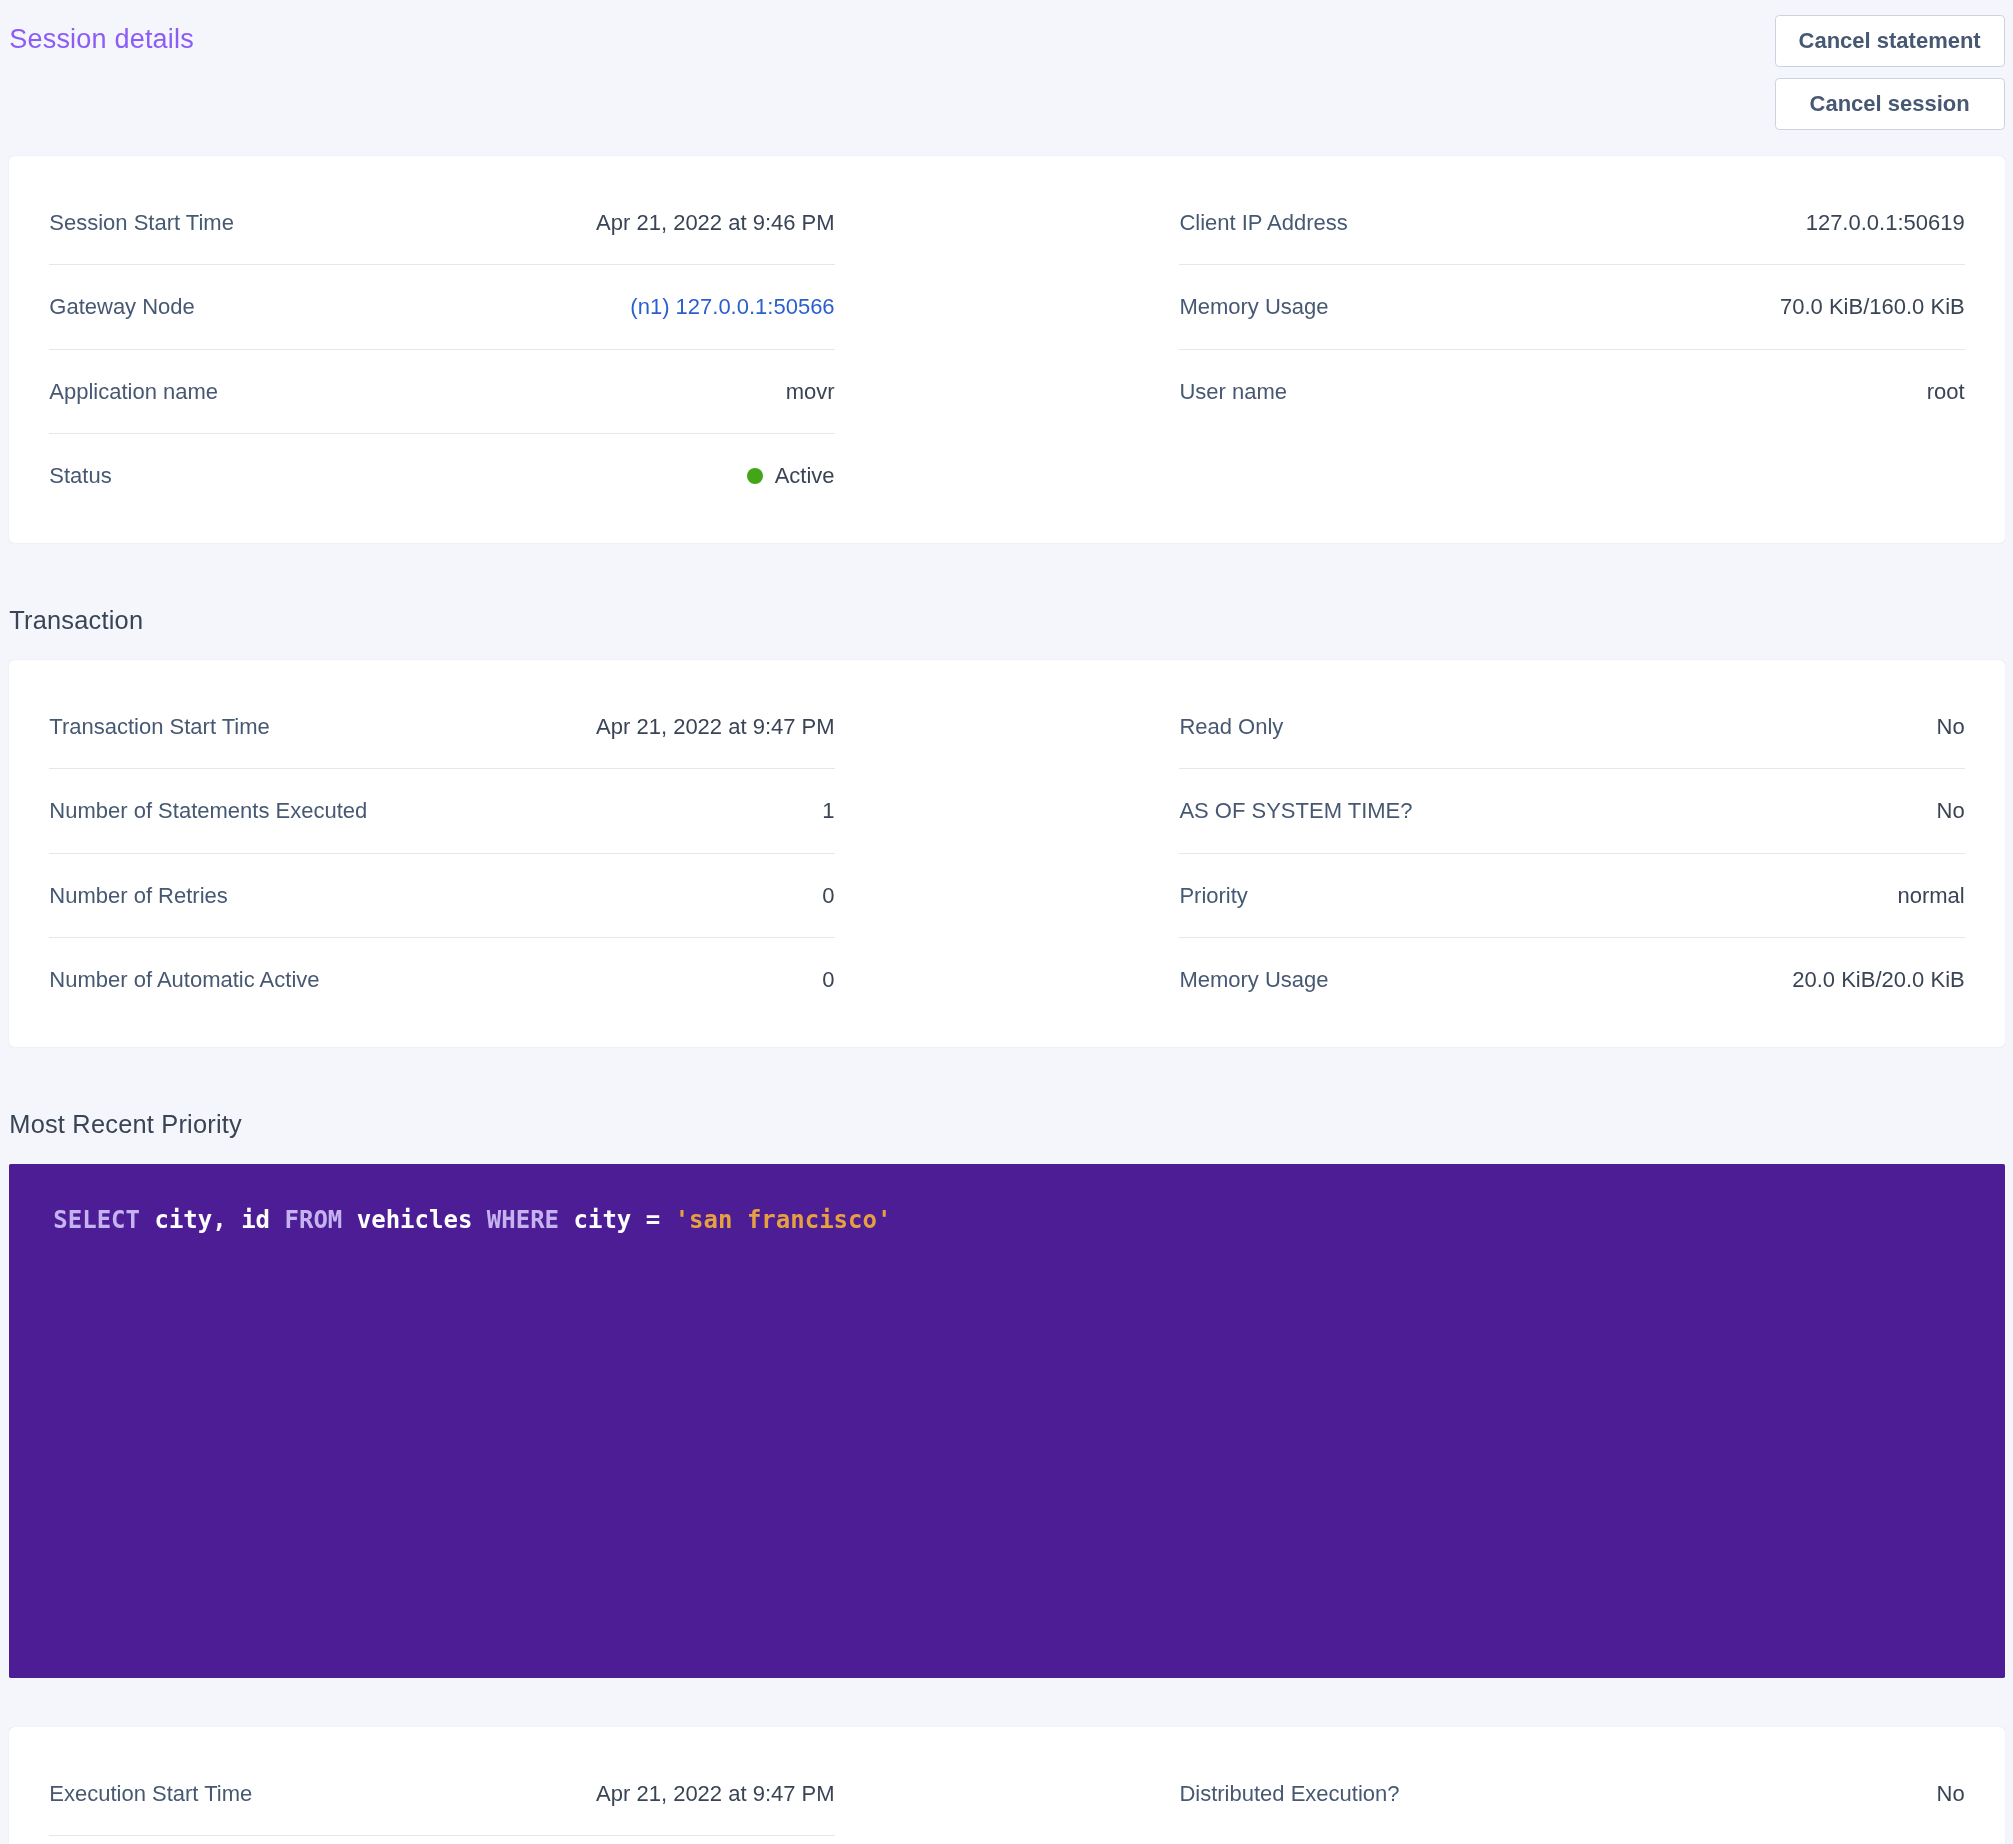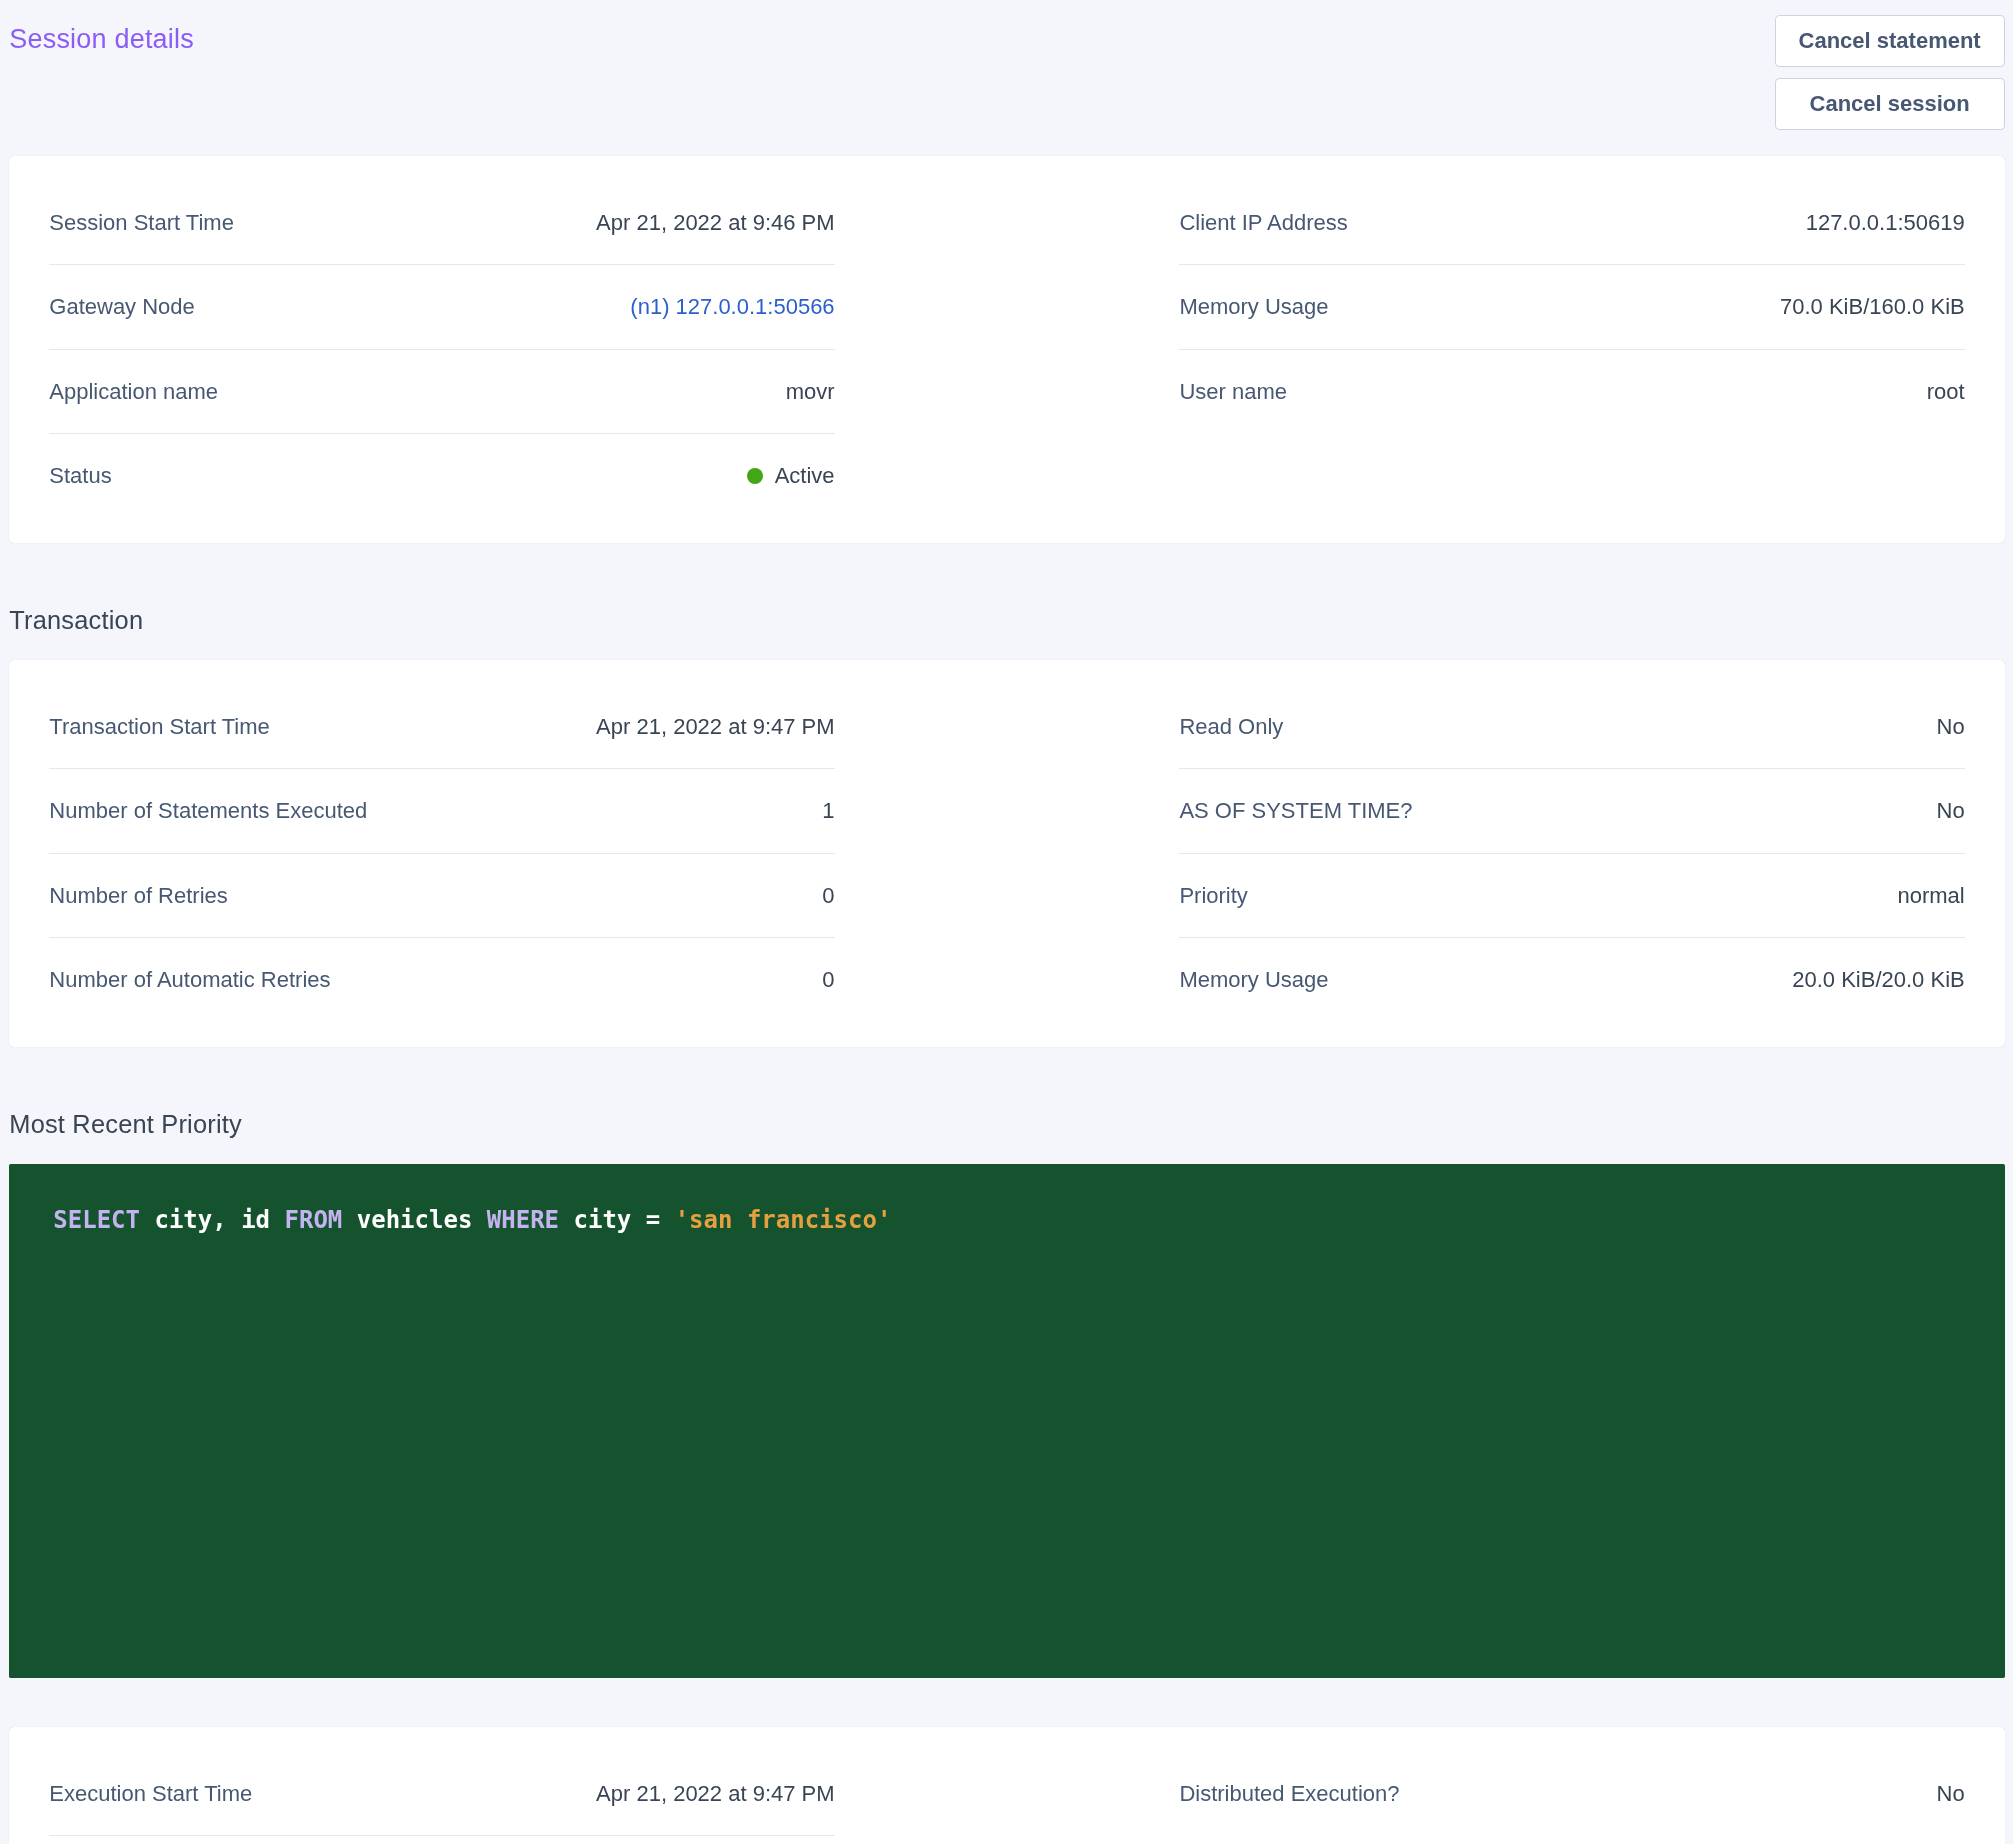--- a/index.html
+++ b/index.html
@@ -51,21 +51,21 @@
   .dot { width: 16px; height: 16px; border-radius: 50%; background: #43a617; display: inline-block; }
 
   
   h2.section {
     font-size: 25.4px; font-weight: 500; color: #394455;
     margin: 63px 0 24.6px 0; letter-spacing: 0.2px;
   }
 
   
   .codeblock {
-    background: #14532d;
+    background: #4c1d95;
     width: 100%;
     height: 514px;
     padding: 42px 44px;
     border-radius: 1.7px;
   }
   .codeblock code {
     font-family: "DejaVu Sans Mono", "Liberation Mono", monospace;
     font-size: 24px; font-weight: 700;
     color: #ffffff;
     white-space: pre;
@@ -139,21 +139,21 @@
       </div>
       <div class="row">
         <span class="lbl">Number of Statements Executed</span>
         <span class="val">1</span>
       </div>
       <div class="row">
         <span class="lbl">Number of Retries</span>
         <span class="val">0</span>
       </div>
       <div class="row">
-        <span class="lbl">Number of Automatic Retries</span>
+        <span class="lbl">Number of Automatic Active</span>
         <span class="val">0</span>
       </div>
     </div>
     <div class="col">
       <div class="row">
         <span class="lbl">Read Only</span>
         <span class="val">No</span>
       </div>
       <div class="row">
         <span class="lbl">AS OF SYSTEM TIME?</span>

